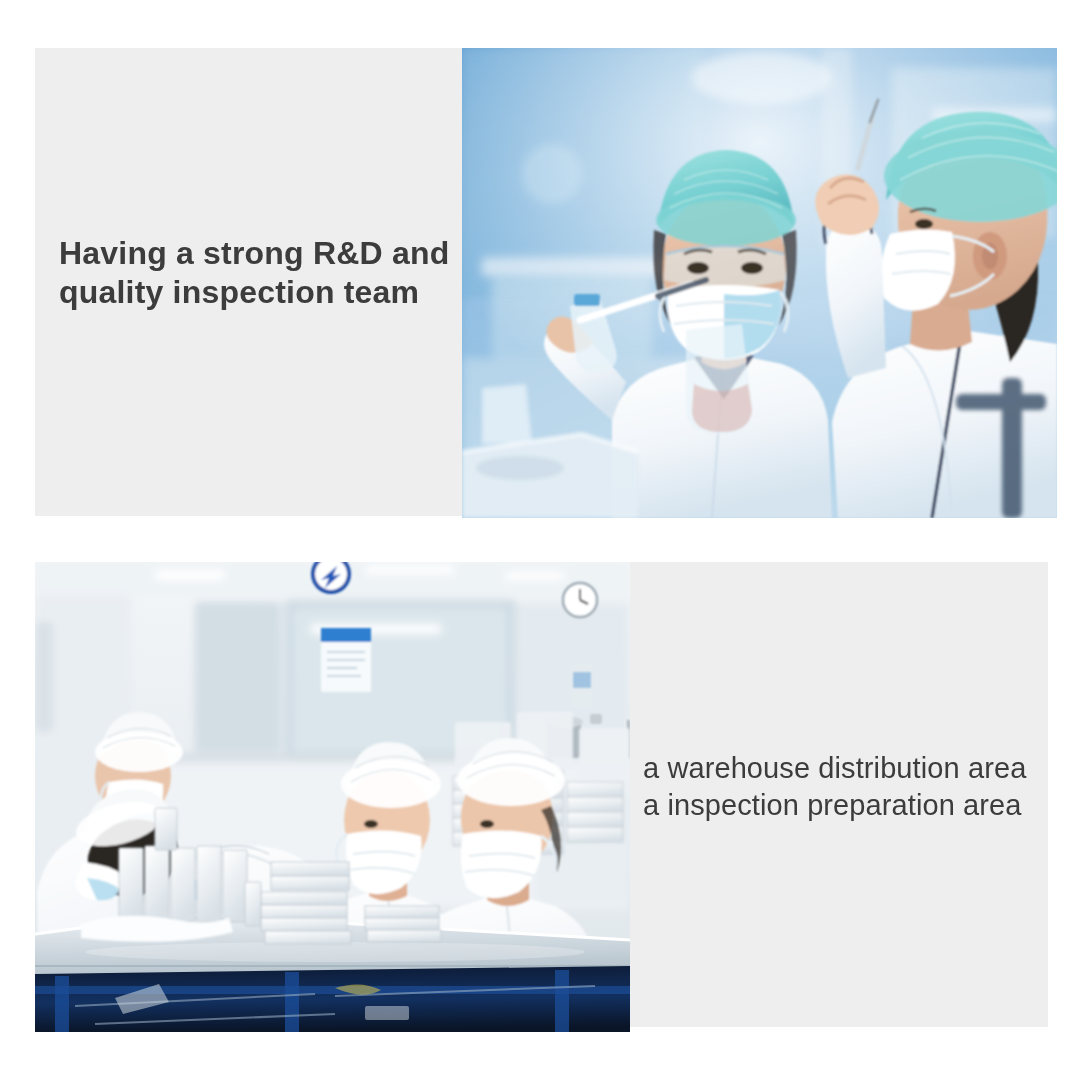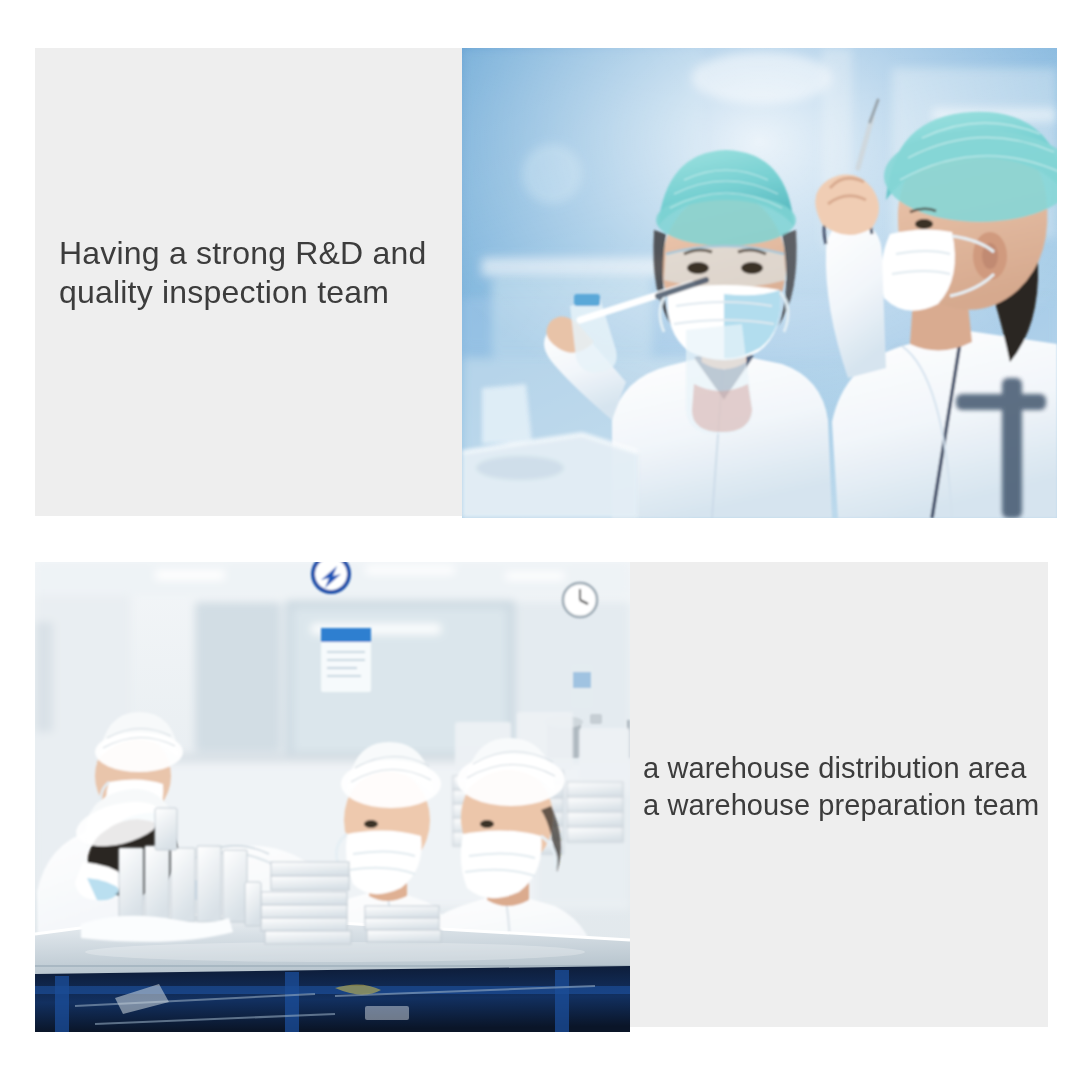--- a/index.html
+++ b/index.html
@@ -38,21 +38,21 @@
     background: #eeeeee;
   }
   .caption-top {
     position: absolute;
     left: 24px;
     top: 186px;
     width: 395px;
     color: #3c3c3c;
     font-size: 32px;
     line-height: 1.22;
-    font-weight: 400;
+    font-weight: 700;
     letter-spacing: 0.2px;
     white-space: pre-line;
   }
 
   .photo-top {
     position: absolute;
     left: 427px;
     top: 0;
     width: 595px;
     height: 470px;
@@ -274,21 +274,21 @@
         </g>
       </svg>
     </div>
   </div>
 
   <div class="block-bottom">
 
     <div class="panel-gray-bottom"></div>
 
     <div class="caption-bottom">a warehouse distribution area
-a warehouse preparation team</div>
+a inspection preparation area</div>
 
     <div class="photo-bottom">
       <svg class="photo-svg" viewBox="0 0 595 470" preserveAspectRatio="xMidYMid slice">
         <defs>
           <linearGradient id="roomG" x1="0" y1="0" x2="0" y2="1">
             <stop offset="0%" stop-color="#f3f6f8"></stop>
             <stop offset="55%" stop-color="#e6ecf0"></stop>
             <stop offset="100%" stop-color="#dfe6ea"></stop>
           </linearGradient>
           <linearGradient id="coatW" x1="0" y1="0" x2="0.25" y2="1">

